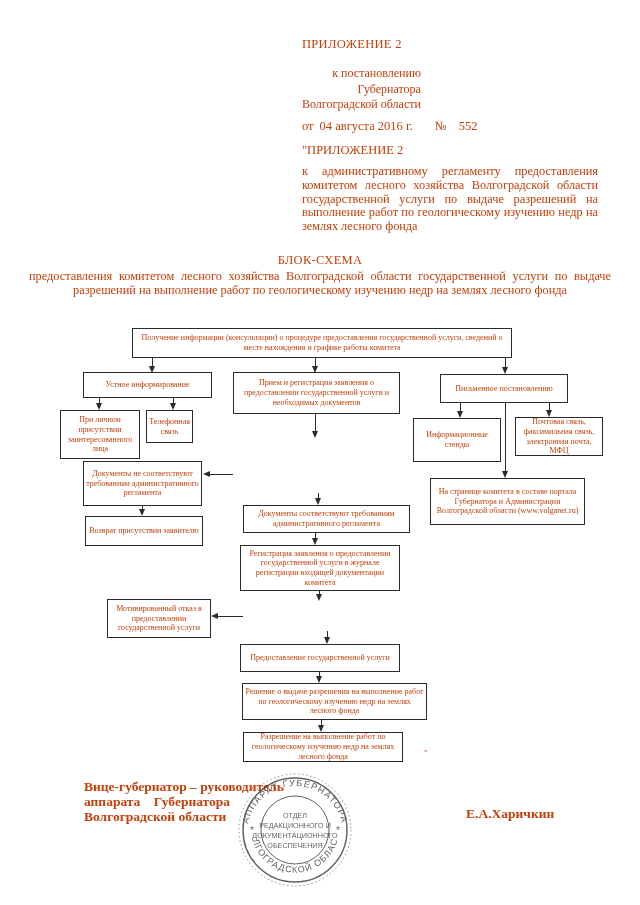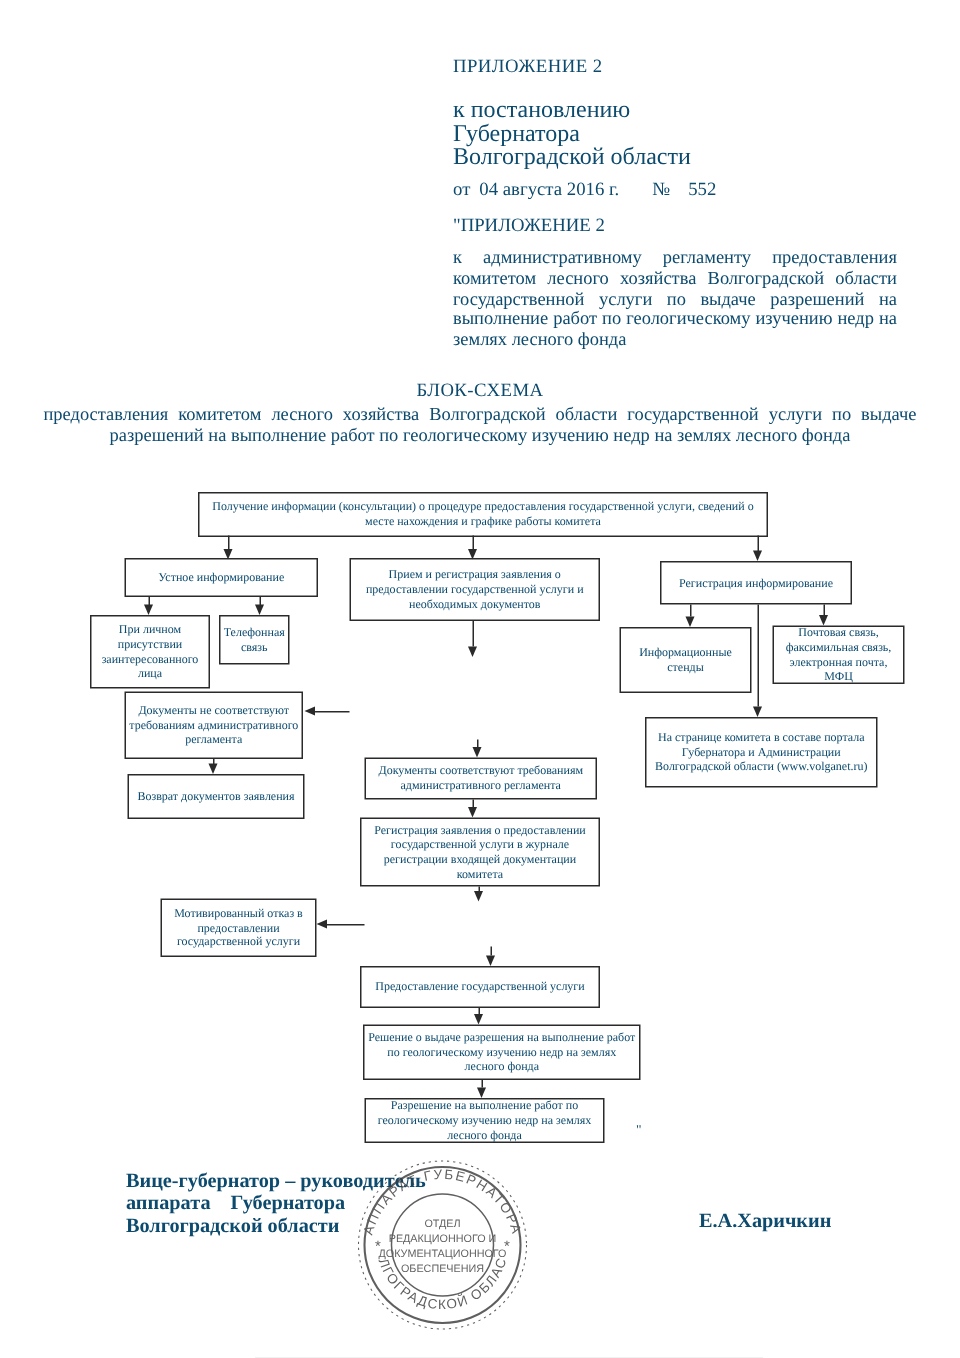--- a/index.html
+++ b/index.html
@@ -1,24 +1,24 @@
 <!DOCTYPE html>
 <html><head>
 <meta charset="utf-8">
 <style>
   html,body { margin:0; padding:0; background:#e8e8e8; }
   .page {
     position:relative; width:640px; height:905px; background:#ffffff;
-    font-family:"Liberation Serif","DejaVu Serif",serif; color:#0c4a6e;
+    font-family:"Liberation Serif","DejaVu Serif",serif; color:#c2410c;
     margin:0 auto; overflow:hidden;
   }
   
   .hline-abs { position:absolute; }
   #appendix-label { left:302px; top:37px; font-size:12.5px; letter-spacing:.3px; }
-  #decree-block  { left:302px; top:66px; font-size:16px; line-height:15.5px; }
+  #decree-block  { left:302px; top:66px; font-size:12px; line-height:15.5px;text-align:right; }
   #date-line     { left:302px; top:119px; font-size:12.5px; }
   #date-line .gap1 { margin-left:6px; }
   #date-line .gap2 { margin-left:22px; }
   #date-line .gap3 { margin-left:12px; }
   #appendix-quote{ left:302px; top:143px; font-size:12.5px; }
   #appendix-desc { left:302px; top:165px; width:296px; font-size:12.3px;
                    line-height:13.8px; text-align:justify; }
   #scheme-title  { left:0; top:253px; width:640px; text-align:center; font-size:12.5px; letter-spacing:.3px; }
   #scheme-subtitle { left:29px; top:270px; width:582px; font-size:12.3px;
                    line-height:13.8px; text-align:justify; text-align-last:center; }
@@ -72,41 +72,41 @@
   <div class="fbox" style="left:132px;top:328px;width:380px;height:30px">
       <span>Получение информации (консультации) о процедуре предоставления государственной услуги, сведений о месте нахождения и графике работы комитета</span>
     </div>
   <div class="fbox" style="left:83px;top:372px;width:129px;height:26px">
       <span>Устное информирование</span>
     </div>
   <div class="fbox" style="left:233px;top:372px;width:167px;height:42px">
       <span>Прием и регистрация заявления о предоставлении государственной услуги и необходимых документов</span>
     </div>
   <div class="fbox" style="left:440px;top:374px;width:128px;height:29px">
-      <span>Регистрация информирование</span>
+      <span>Письменное постановлению</span>
     </div>
   <div class="fbox" style="left:60px;top:410px;width:80px;height:49px">
       <span>При личном присутствии заинтересованного лица</span>
     </div>
   <div class="fbox" style="left:146px;top:410px;width:47px;height:33px">
       <span>Телефонная связь</span>
     </div>
   <div class="fbox" style="left:413px;top:418px;width:88px;height:44px">
       <span>Информационные стенды</span>
     </div>
   <div class="fbox" style="left:515px;top:417px;width:88px;height:39px">
       <span>Почтовая связь, факсимильная связь, электронная почта, МФЦ</span>
     </div>
   <div class="fbox" style="left:83px;top:461px;width:119px;height:45px">
       <span>Документы не соответствуют требованиям административного регламента</span>
     </div>
   <div class="fbox" style="left:85px;top:516px;width:118px;height:30px">
-      <span>Возврат документов заявления</span>
+      <span>Возврат присутствии заявителю</span>
     </div>
-  <div class="fbox" style="left:243px;top:505px;width:155px;height:28px">
+  <div class="fbox" style="left:243px;top:505px;width:167px;height:28px">
       <span>Документы соответствуют требованиям административного регламента</span>
     </div>
   <div class="fbox" style="left:240px;top:545px;width:160px;height:46px">
       <span>Регистрация заявления о предоставлении государственной услуги в журнале регистрации входящей документации комитета</span>
     </div>
   <div class="fbox" style="left:430px;top:478px;width:155px;height:47px">
       <span>На странице комитета в составе портала Губернатора и Администрации Волгоградской области (www.volganet.ru)</span>
     </div>
   <div class="fbox" style="left:107px;top:599px;width:104px;height:39px">
       <span>Мотивированный отказ в предоставлении государственной услуги</span>

